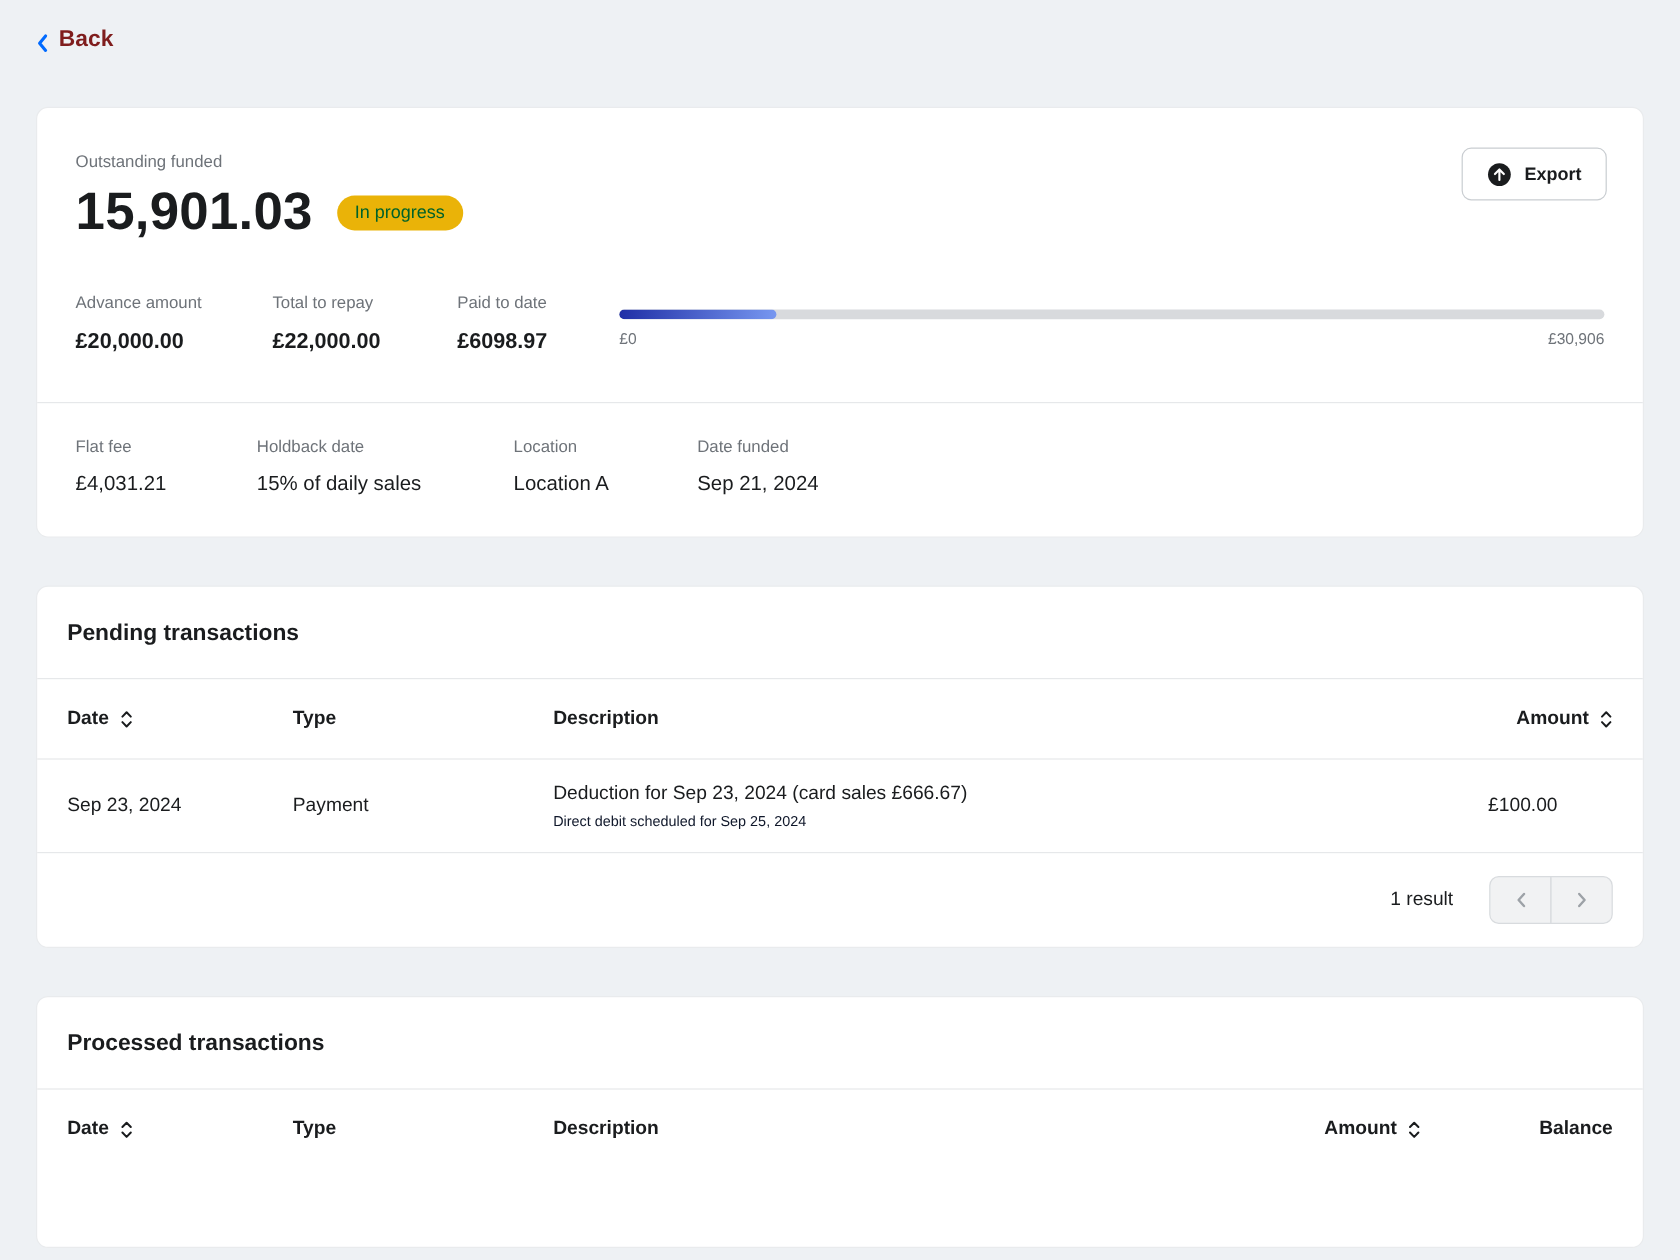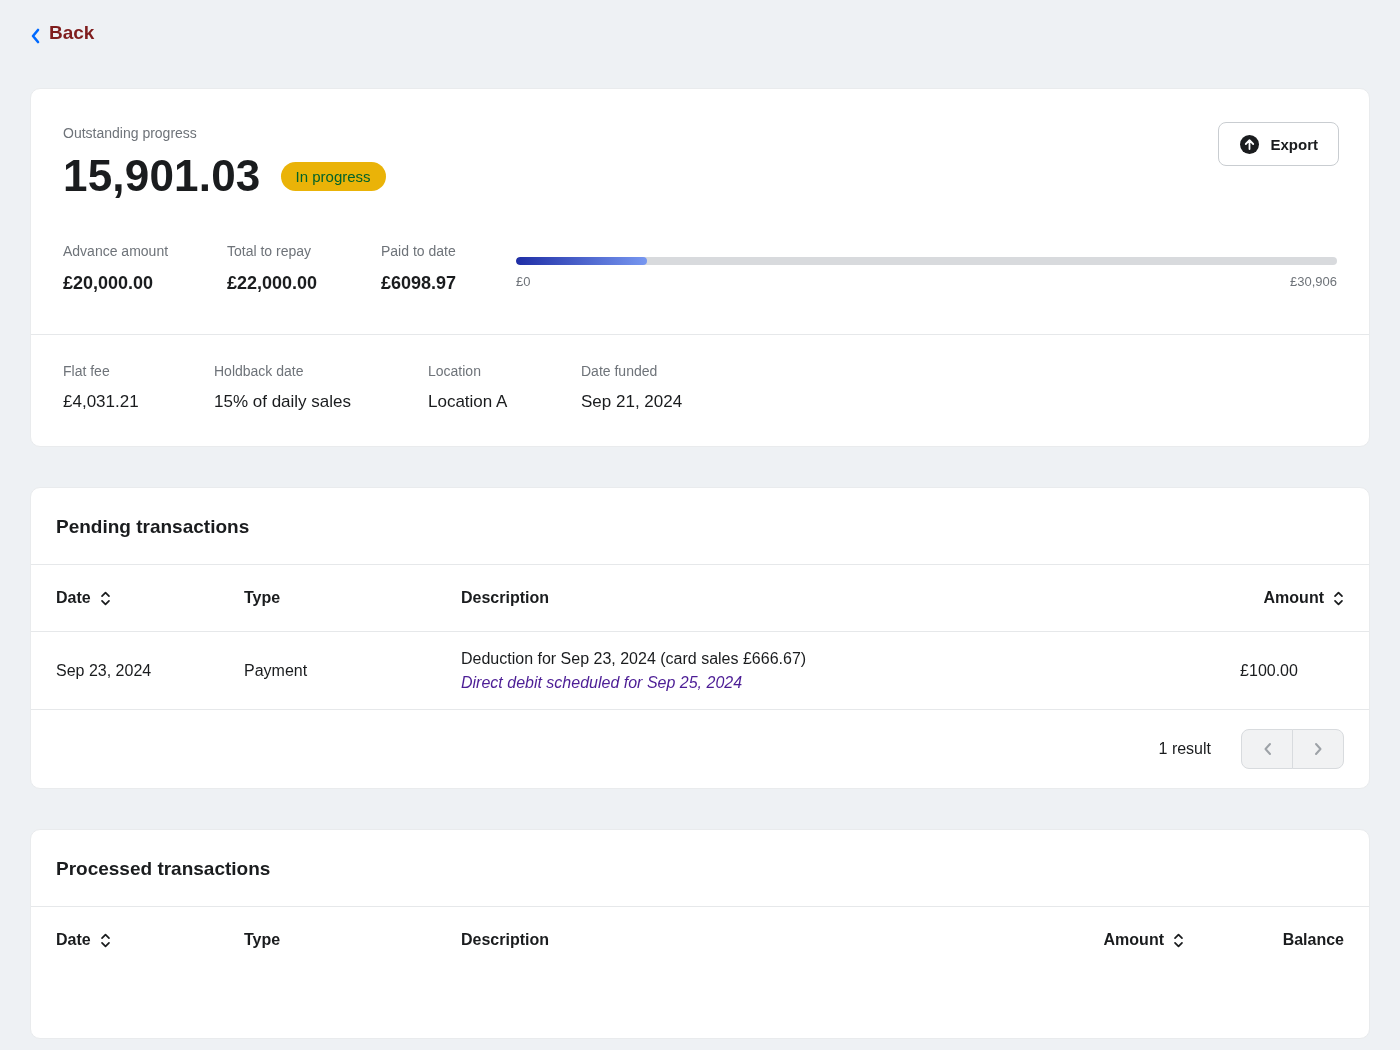--- a/index.html
+++ b/index.html
@@ -63,21 +63,21 @@
   
   .card-heading { font-size: 19px; font-weight: 700; padding: 28px 25px 26px 25px; }
   .trow { border-top: 1px solid #e6e8ea; padding: 0 25px; display: grid; align-items: center; }
   .grid-pending { grid-template-columns: 188px 217px 1fr 150px; }
   .grid-processed { grid-template-columns: 188px 217px 1fr 160px 160px; }
   .thead { min-height: 67px; font-size: 16px; font-weight: 700; }
   .th { display: flex; align-items: center; gap: 9px; }
   .th.right { justify-content: flex-end; }
   .tbody-row { min-height: 78px; padding-top: 15px; padding-bottom: 15px; font-size: 16px; }
   .cell-right { text-align: center; }
-  .desc-sub { color: #4c1d95; font-size: 16px; margin-top: 6px; font-style: italic; }
+  .desc-sub { color: #0f172a; font-size: 12px; margin-top: 6px; }
   .sort-icon { display: inline-flex; cursor: pointer; }
 
   .table-footer {
     border-top: 1px solid #e6e8ea;
     padding: 19px 25px;
     display: flex; align-items: center; justify-content: flex-end;
   }
   .result-count { font-size: 16px; margin-right: 30px; }
   .pager { display: flex; }
   .pager-btn {
@@ -101,21 +101,21 @@
           <path d="M8 2 L3 8 L8 14" stroke="#006aff" stroke-width="2.6" fill="none" stroke-linecap="round" stroke-linejoin="round"></path>
         </svg>
     </span>
     <span>Back</span>
   </a>
 
 
   
   <div class="card">
     <div class="summary-top">
-      <div class="muted-label">Outstanding progress</div>
+      <div class="muted-label">Outstanding funded</div>
       <div class="balance-row">
         <div class="balance-value">15,901.03</div>
         <div class="status-badge">In progress</div>
       </div>
 
       <button class="export-btn">
         <span style="display:inline-flex;">
           <svg width="21" height="21" viewBox="0 0 21 21">
             <circle cx="10.5" cy="10.5" r="9.5" fill="#1a1c1e"></circle>
             <path d="M10.5 15 V7.2 M6.8 10 L10.5 6.2 L14.2 10" stroke="#ffffff" stroke-width="1.8" fill="none" stroke-linecap="round" stroke-linejoin="round"></path>

